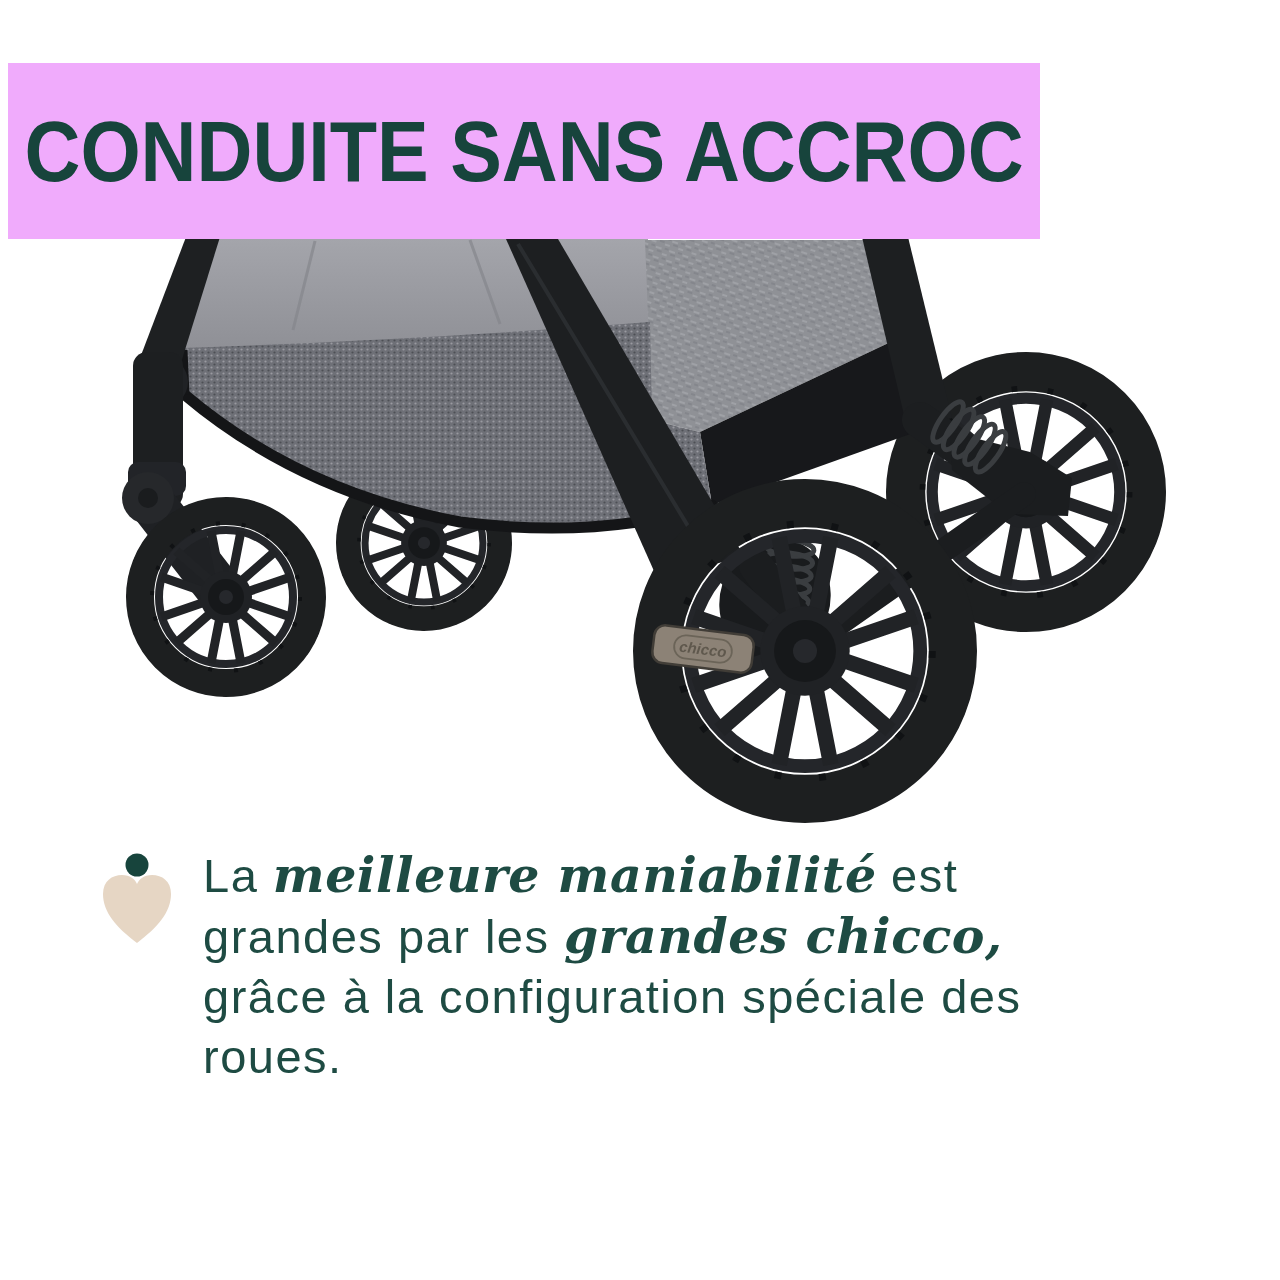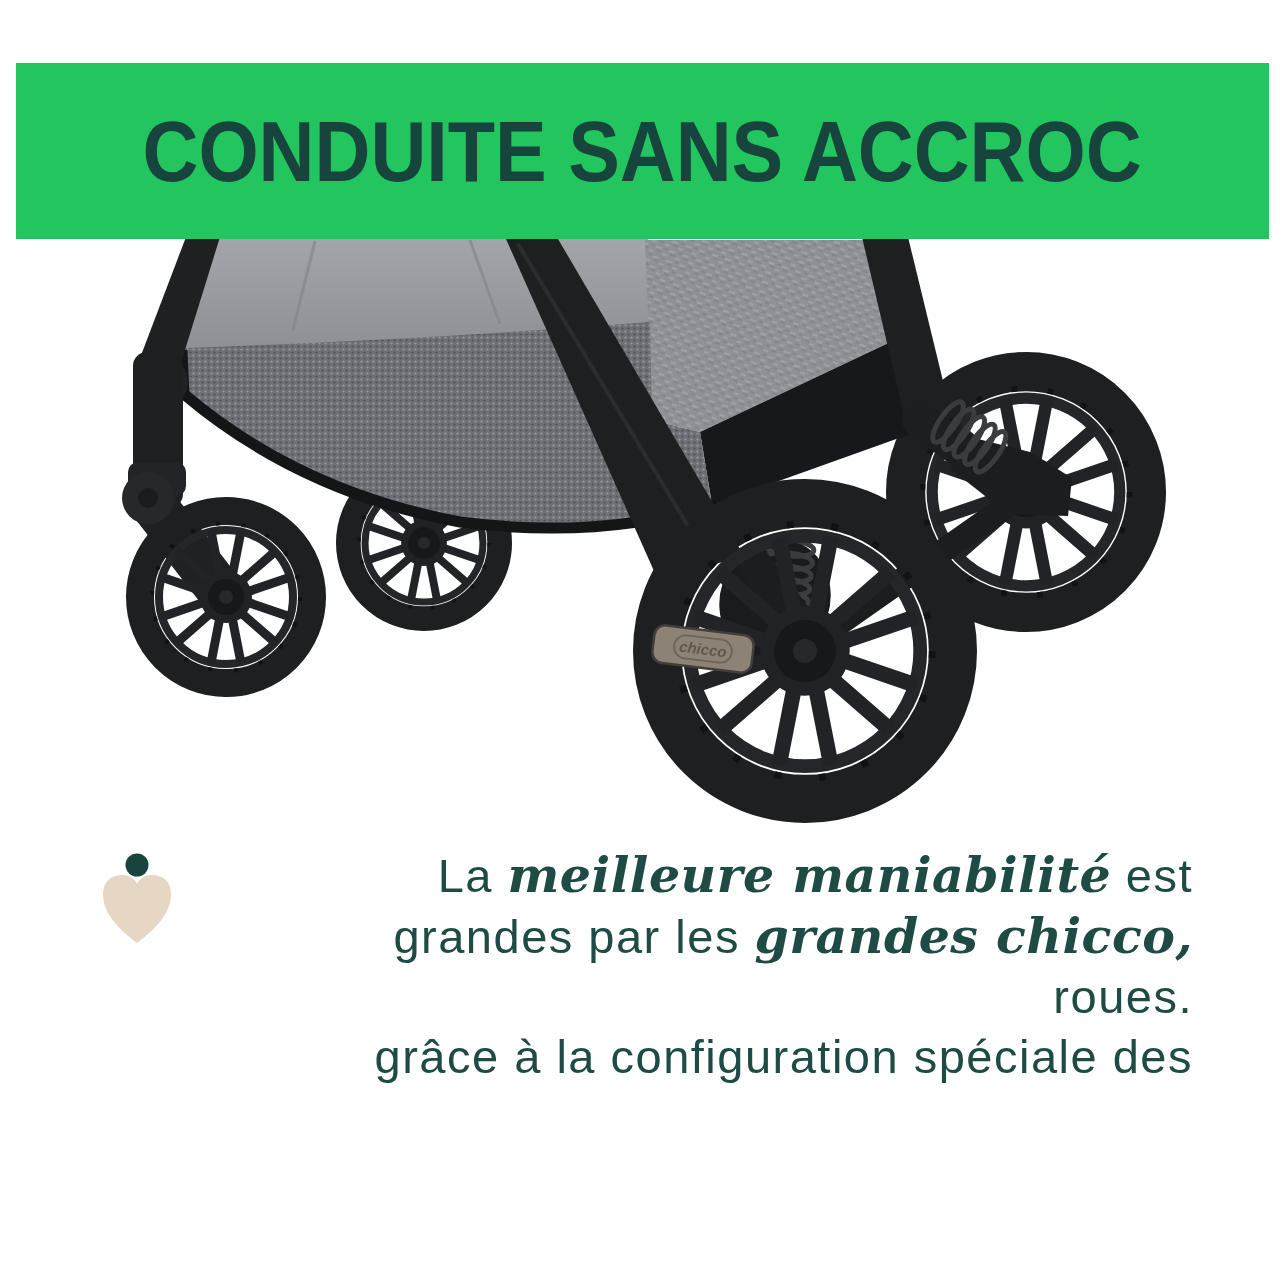--- a/index.html
+++ b/index.html
@@ -1,41 +1,40 @@
 <!DOCTYPE html>
 <html><head>
 <meta charset="utf-8">
 <style>
   html,body{margin:0;padding:0;}
   body{
     width:1280px;height:1280px;position:relative;overflow:hidden;
     background:#ffffff;font-family:"Liberation Sans",sans-serif;
   }
   .banner{
-    position:absolute;left:16px;top:63px;width:1253px;height:176px;
-    background:#22c55e;display:flex;align-items:center;justify-content:center;
+    position:absolute;left:8px;top:63px;width:1032px;height:176px;
+    background:#f0abfc;display:flex;align-items:center;justify-content:center;
   }
   .banner-title{
     margin:0;font-family:"Liberation Sans",sans-serif;font-weight:700;
     font-size:86px;line-height:1;color:#17443c;white-space:nowrap;
     transform:scaleX(0.90);letter-spacing:0px;
   }
   .photo{
     position:absolute;left:0;top:0;width:1280px;height:1280px;
   }
   .feature{
     position:absolute;left:0;top:845px;width:1280px;
   }
   .heart-wrap{
     position:absolute;left:100px;top:8px;width:74px;height:94px;
   }
   .copy{
     position:absolute;left:203px;top:0;width:990px;
     color:#1e4b43;
-    text-align:right;
   }
   .line{
     white-space:pre;line-height:60px;font-size:47px;letter-spacing:1.5px;
     font-family:"Liberation Sans",sans-serif;font-weight:400;
   }
   .line .em{
     font-family:"DejaVu Serif",serif;font-weight:700;font-style:italic;
     font-size:49px;letter-spacing:0.5px;
   }
   .line .reg{font-family:"Liberation Sans",sans-serif;}
@@ -174,16 +173,16 @@
 <div class="feature">
   <div class="heart-wrap">
     <svg viewBox="0 0 74 94" width="74" height="94" xmlns="http://www.w3.org/2000/svg">
       <circle cx="37" cy="12" r="11.5" fill="#17443c"></circle>
       <path d="M37 90 C16 74, 3 59, 3 41 C3 28, 12 22, 22 22 C30 22, 35 26, 37 31 C39 26, 44 22, 52 22 C62 22, 71 28, 71 41 C71 59, 58 74, 37 90 Z" fill="#e6d6c4"></path>
     </svg>
   </div>
   <div class="copy">
       <div class="line"><span class="reg">La </span><span class="em">meilleure maniabilité</span><span class="reg"> est</span></div>
       <div class="line"><span class="reg">grandes par les </span><span class="em">grandes chicco,</span></div>
+      <div class="line"><span class="reg">grâce à la configuration spéciale des</span></div>
       <div class="line"><span class="reg">roues.</span></div>
-      <div class="line"><span class="reg">grâce à la configuration spéciale des</span></div>
     </div>
 </div>
 
 </body></html>

